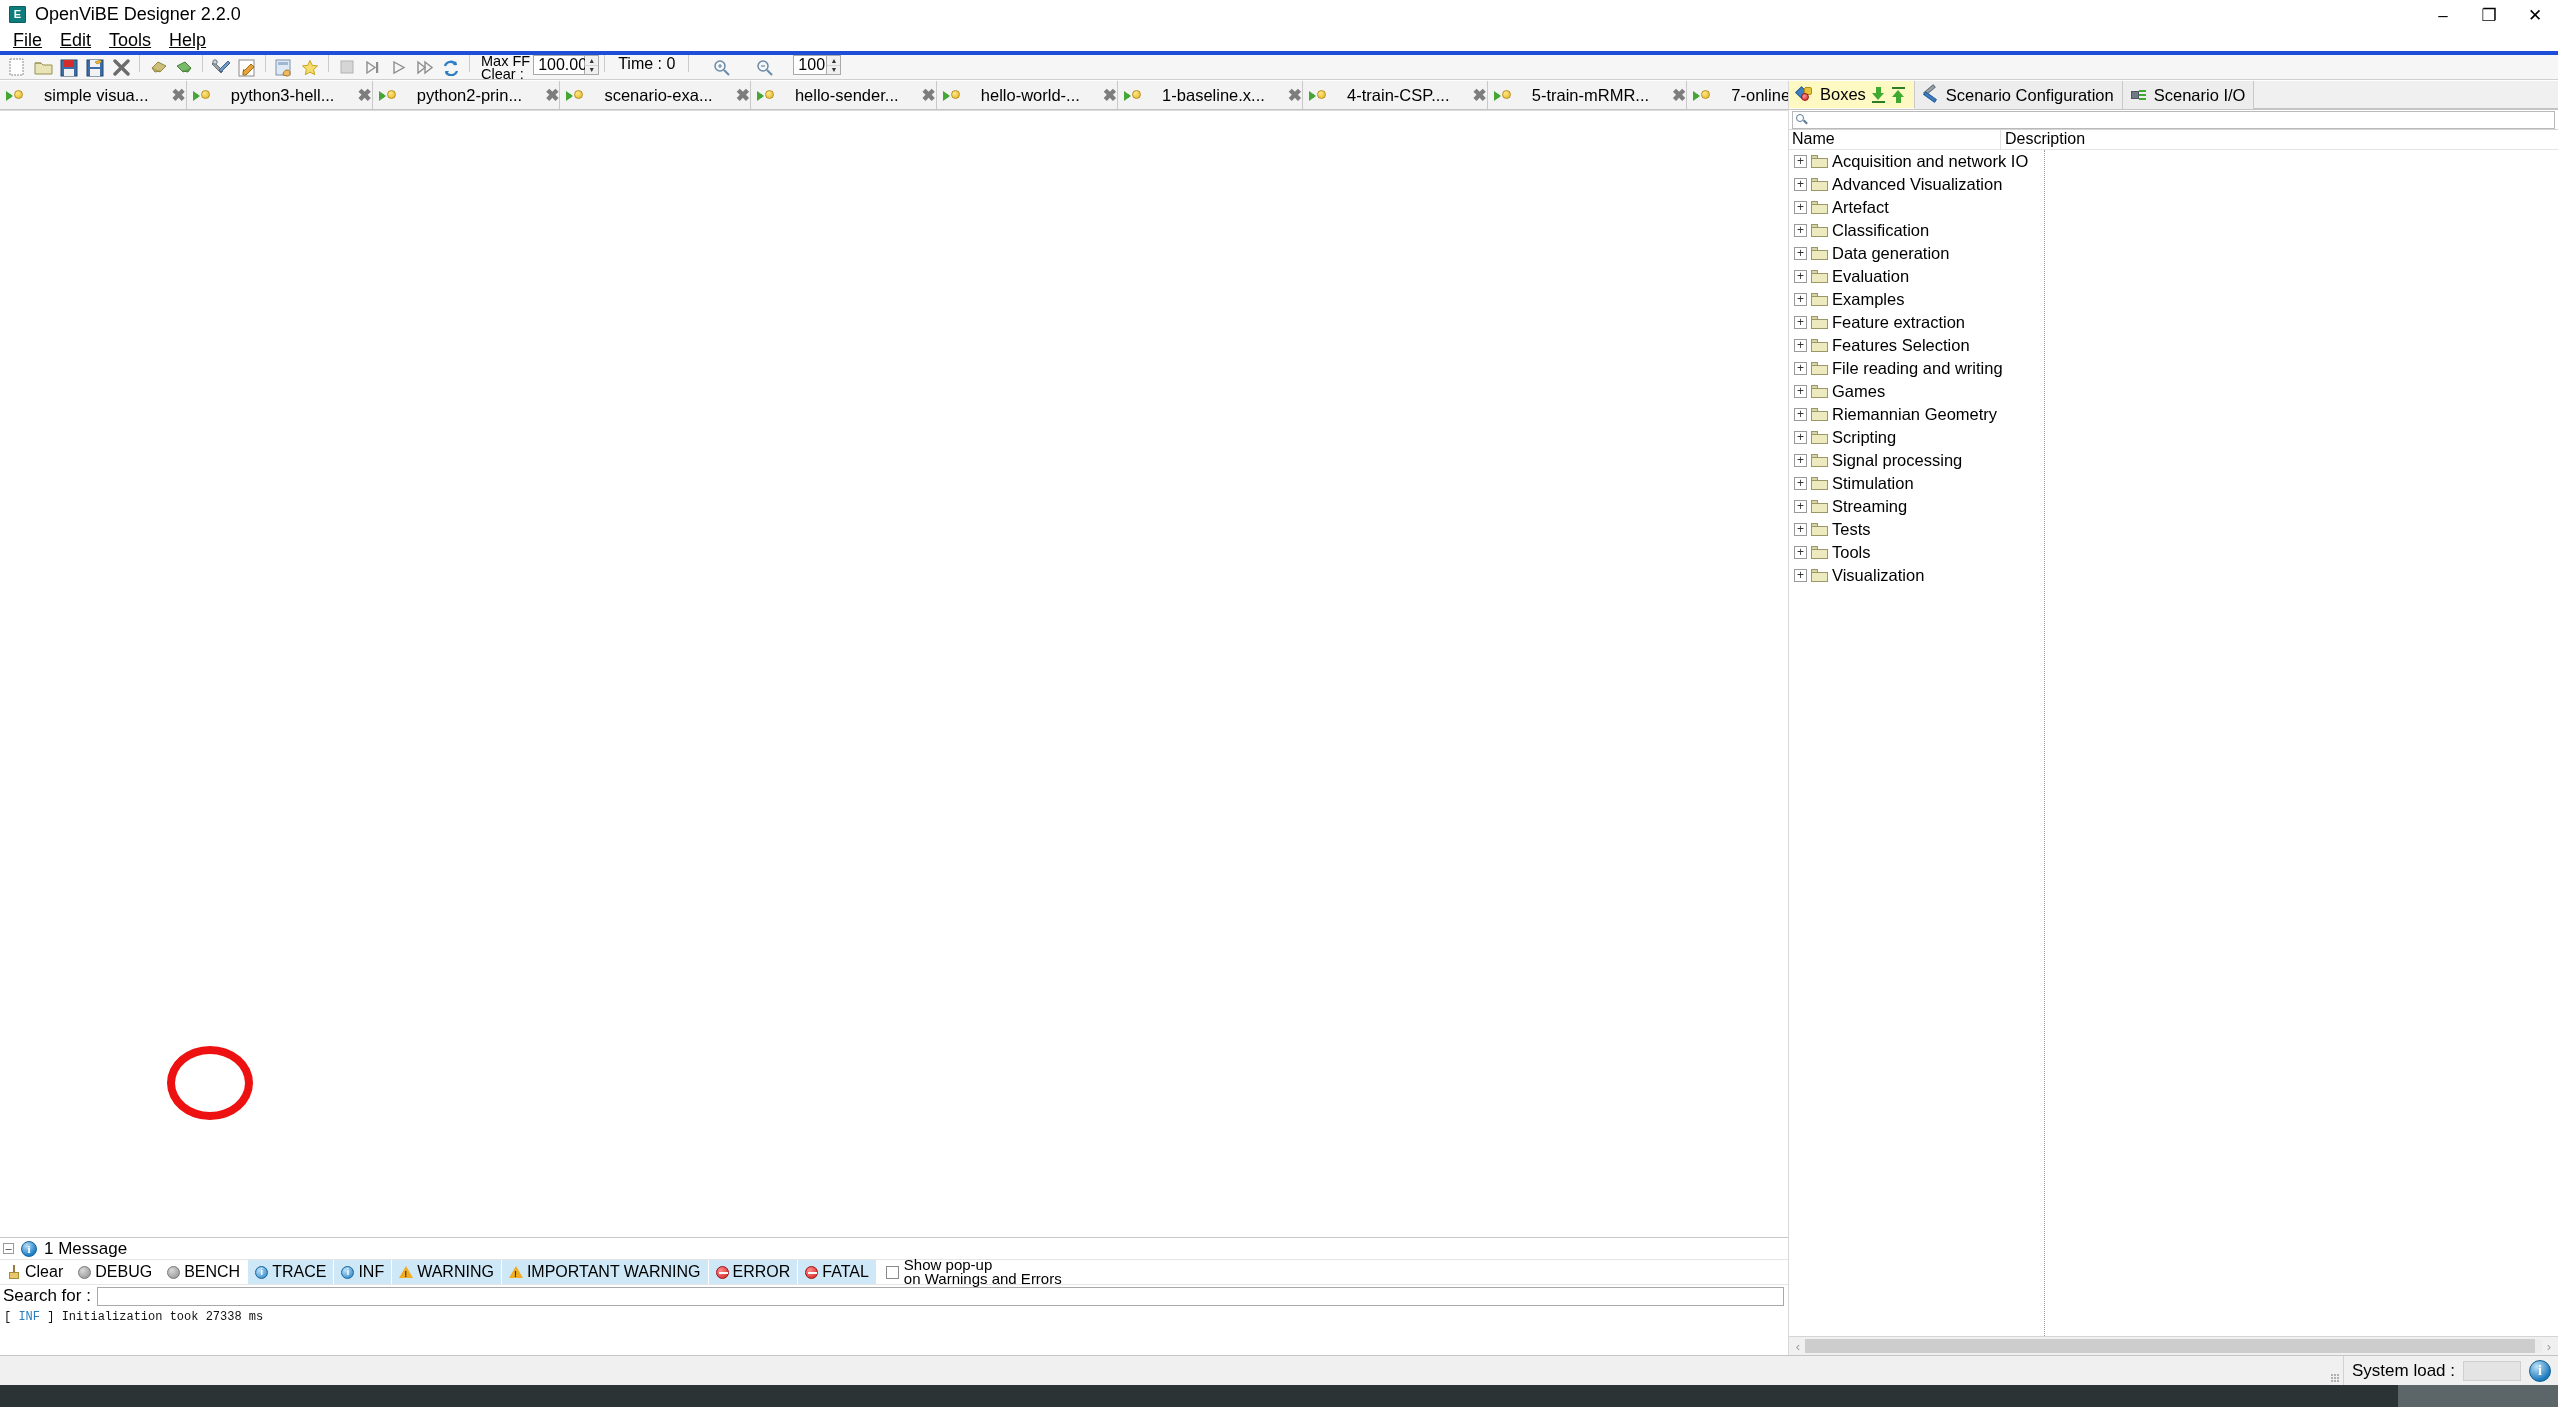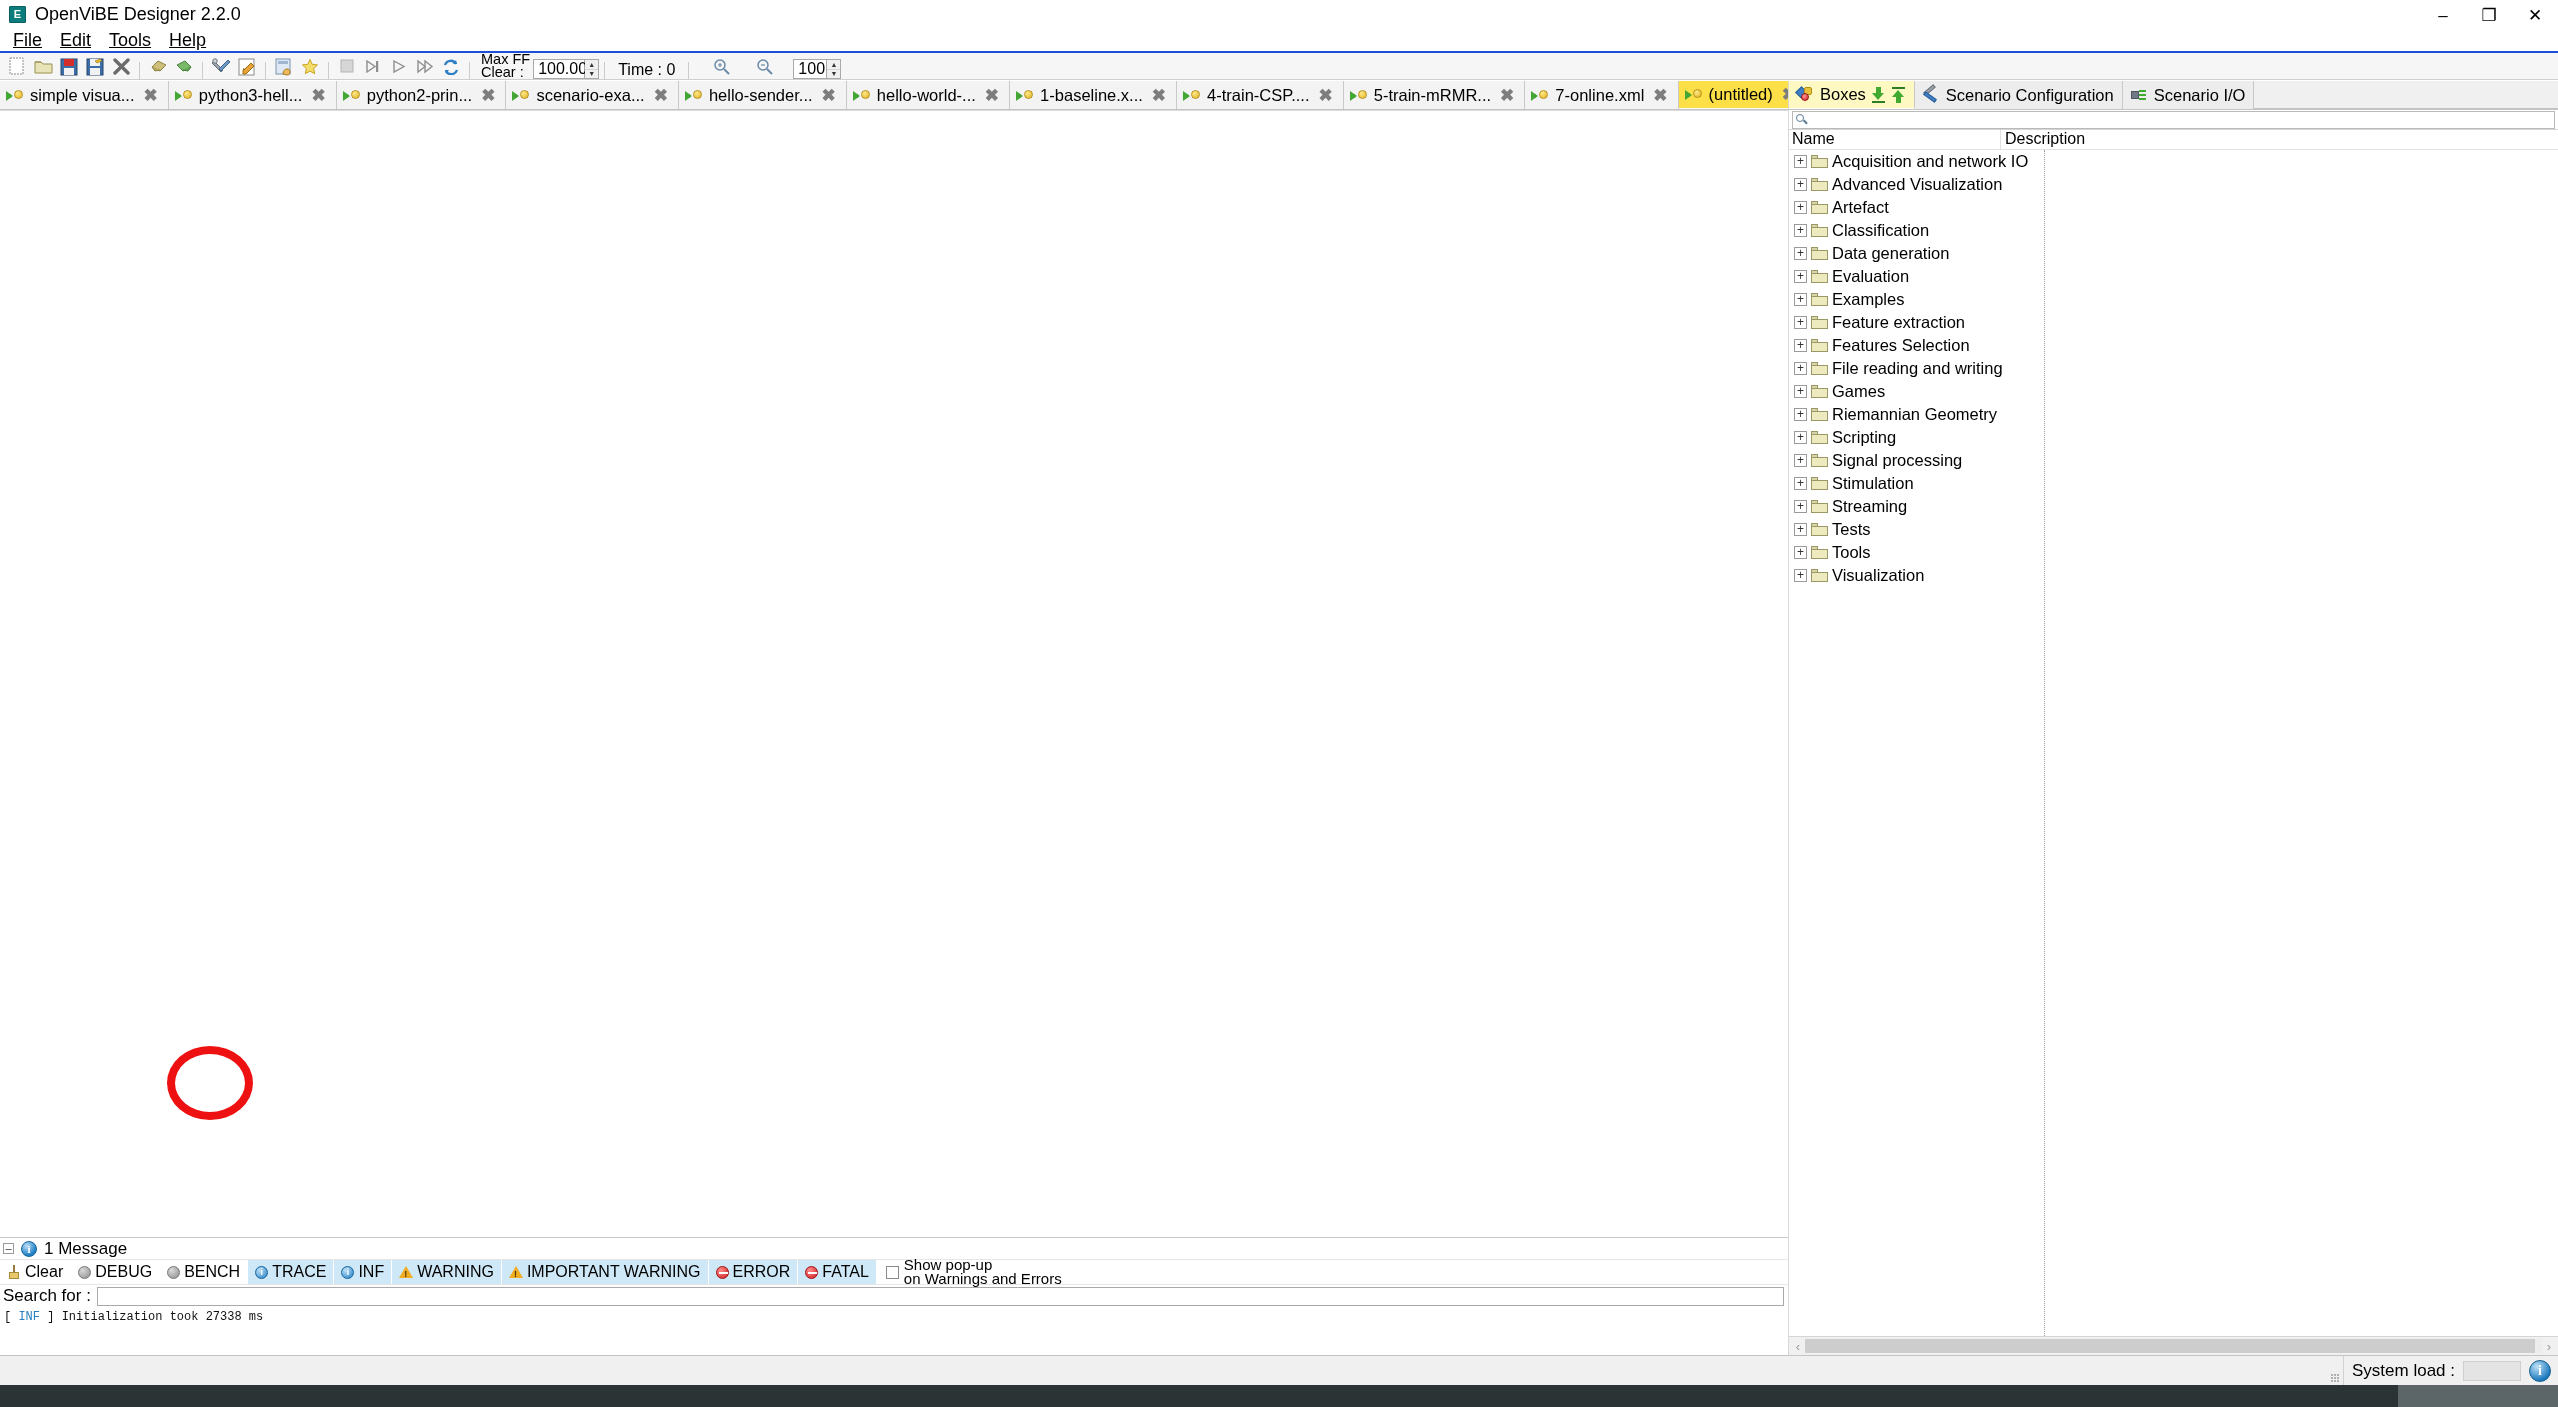--- a/index.html
+++ b/index.html
@@ -28,22 +28,22 @@
   .wc { width:46px;height:30px;display:flex;align-items:center;justify-content:center;
         font-size:17px;color:#000;line-height:1;}
 
   
   .menubar { height:21px; display:flex; align-items:center; background:#fff; padding-left:4px;}
   .menu-item { font-size:18px; color:#000; padding:1px 9px; }
   .menu-item u { text-decoration:underline; }
 
   
   .toolbar {
-    height:29px; background:#f6f6f6; border-top:2px solid #1d4ed8;
-    border-bottom:1px solid #cfcfcf; display:flex; align-items:flex-end; padding:0 4px;
+    height:29px; background:#f6f6f6; border-top:4px solid #1d4ed8;
+    border-bottom:1px solid #cfcfcf; display:flex; align-items:flex-start; padding:0 4px;
   }
   .tb-btn { width:26px;height:25px;display:flex;align-items:center;justify-content:center;
             position:relative; }
   .tb-sep { width:1px;height:17px;background:#cccccc;margin:0 5px; }
   .tb-label { font-size:14.5px;line-height:13px;color:#000;margin-left:6px;margin-right:3px;
               display:flex;flex-direction:column;justify-content:center;height:26px;}
   .spin-wrap { display:flex; align-items:stretch; height:20px; }
   .spin-input {
     border:1px solid #a9a9a9;background:#fff;font-size:16px;padding:0 4px;
     display:flex;align-items:center;color:#000;
@@ -58,21 +58,21 @@
   .body-area { position:absolute; top:81px; left:0; right:0; bottom:52px; display:flex; }
   .left-pane { width:1789px; display:flex; flex-direction:column; border-right:1px solid #d8d8d8;}
   .right-pane { flex:1; display:flex; flex-direction:column; background:#fff; }
 
   
   .tabstrip {
     height:29px; background:#f0f0f0; display:flex; align-items:stretch;
     border-bottom:1px solid #c4c4c4; overflow:hidden;
   }
   .stab {
-    display:flex;align-items:center;gap:7px;padding:0 10px 0 6px;
+    display:flex;align-items:center;gap:21px;padding:0 0 0 6px;
     background:#f3f3f3;border-right:1px solid #c9c9c9;
     font-size:16.5px;color:#000; white-space:nowrap; position:relative;
   }
   .stab.active { background:#fde047; border-bottom:1px solid #fff; }
   .stab .close-x { font-size:17px;color:#7d7d7d;font-weight:bold;margin-left:2px; }
 
   
   .sc-ico { position:relative; width:17px; height:15px; }
   .sc-ico .arrow {
     position:absolute;left:0;top:3px;width:0;height:0;

